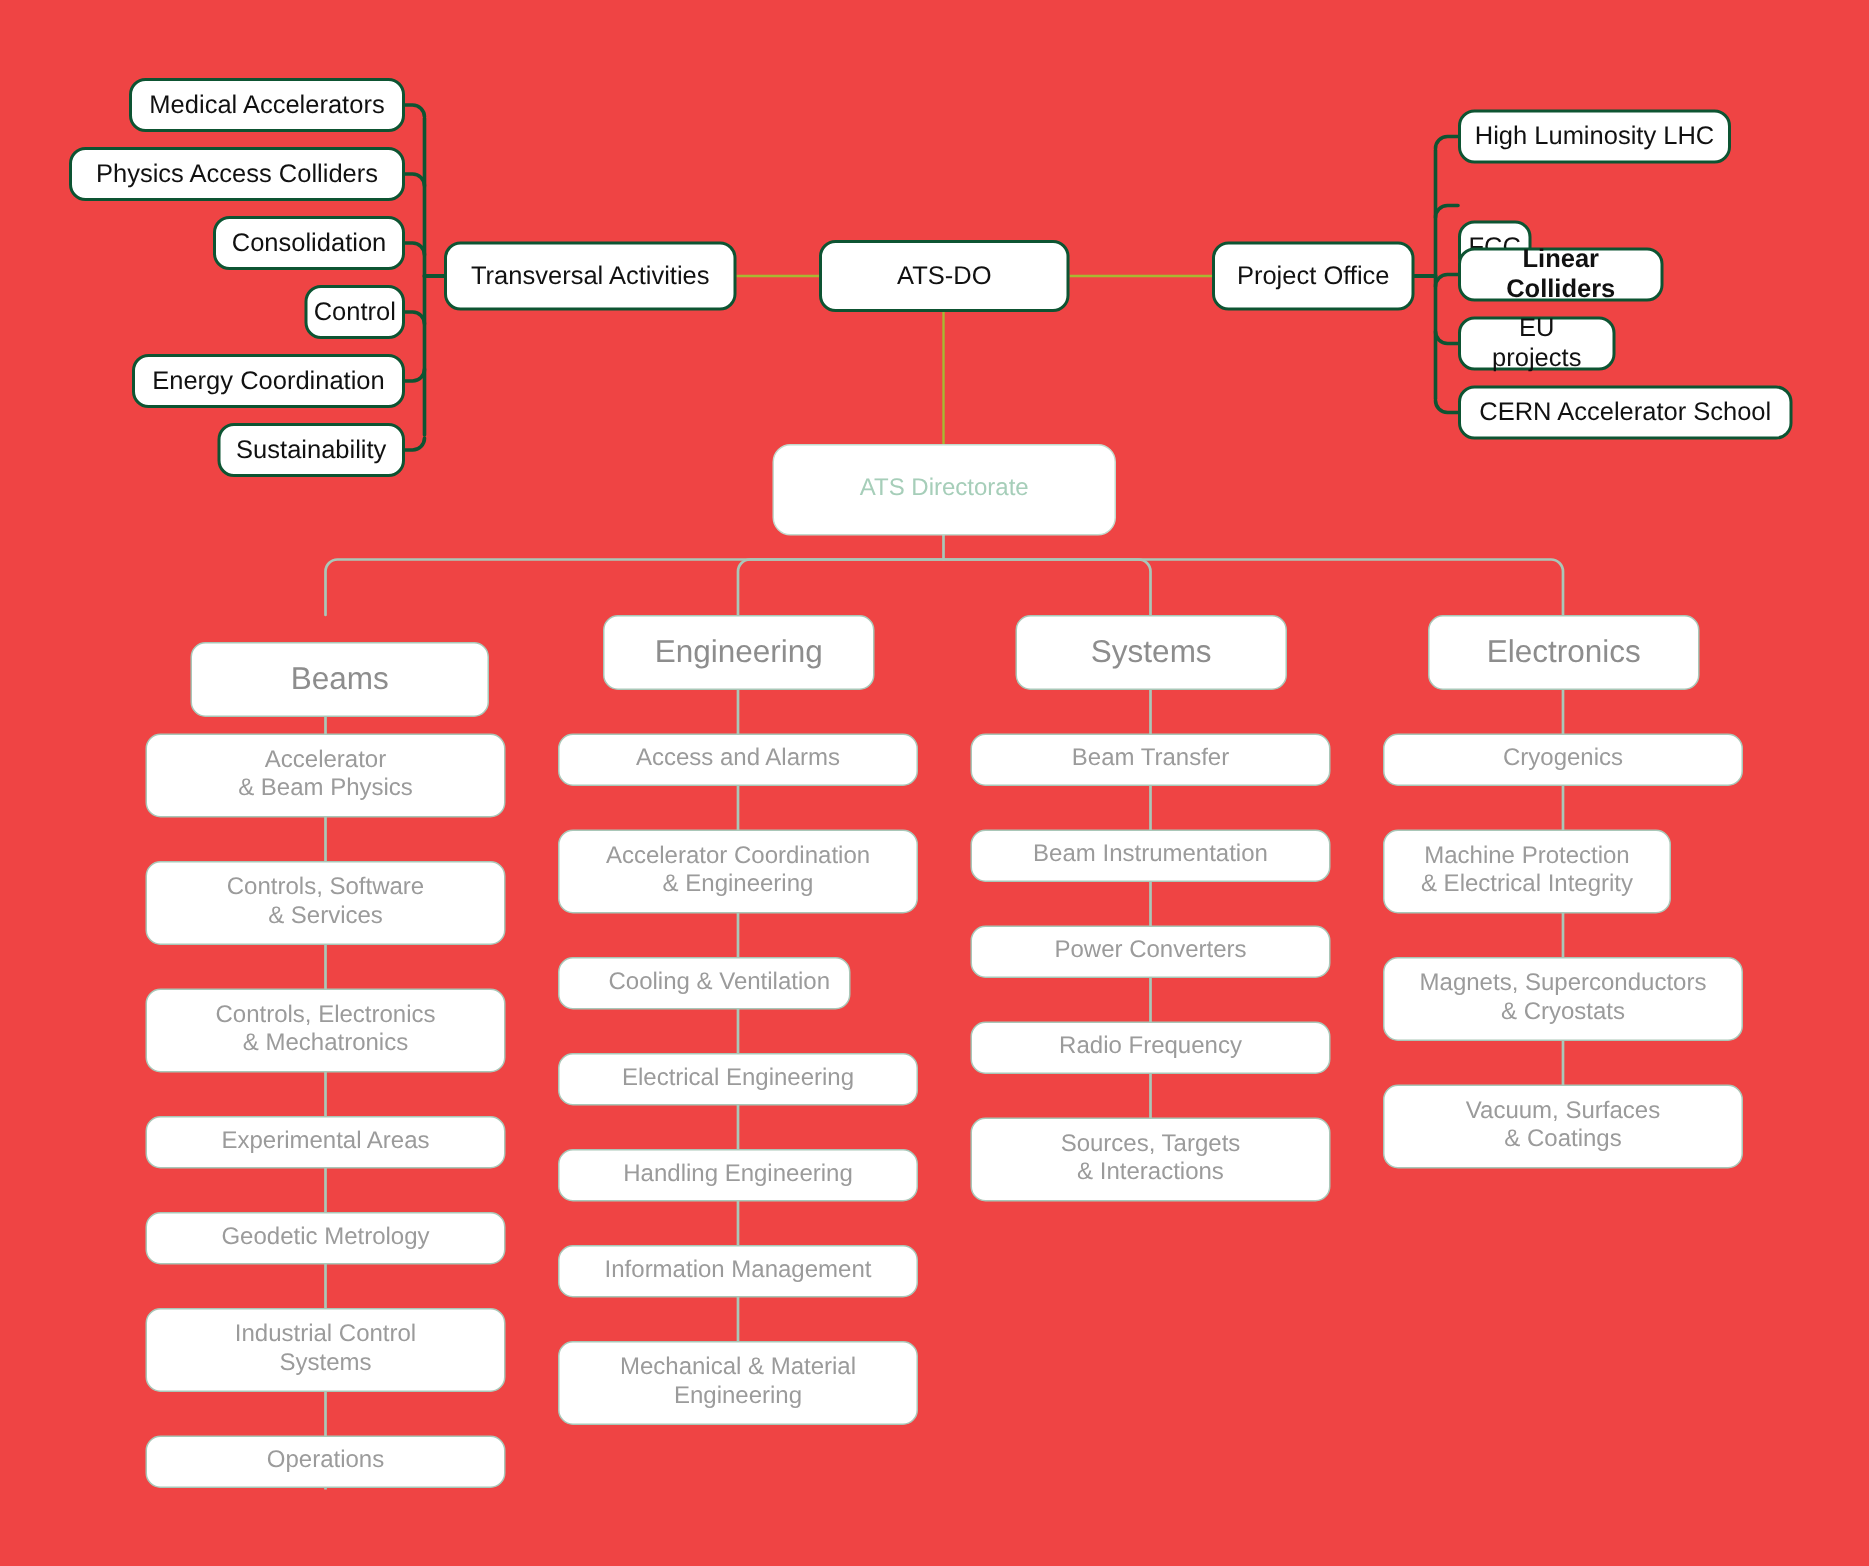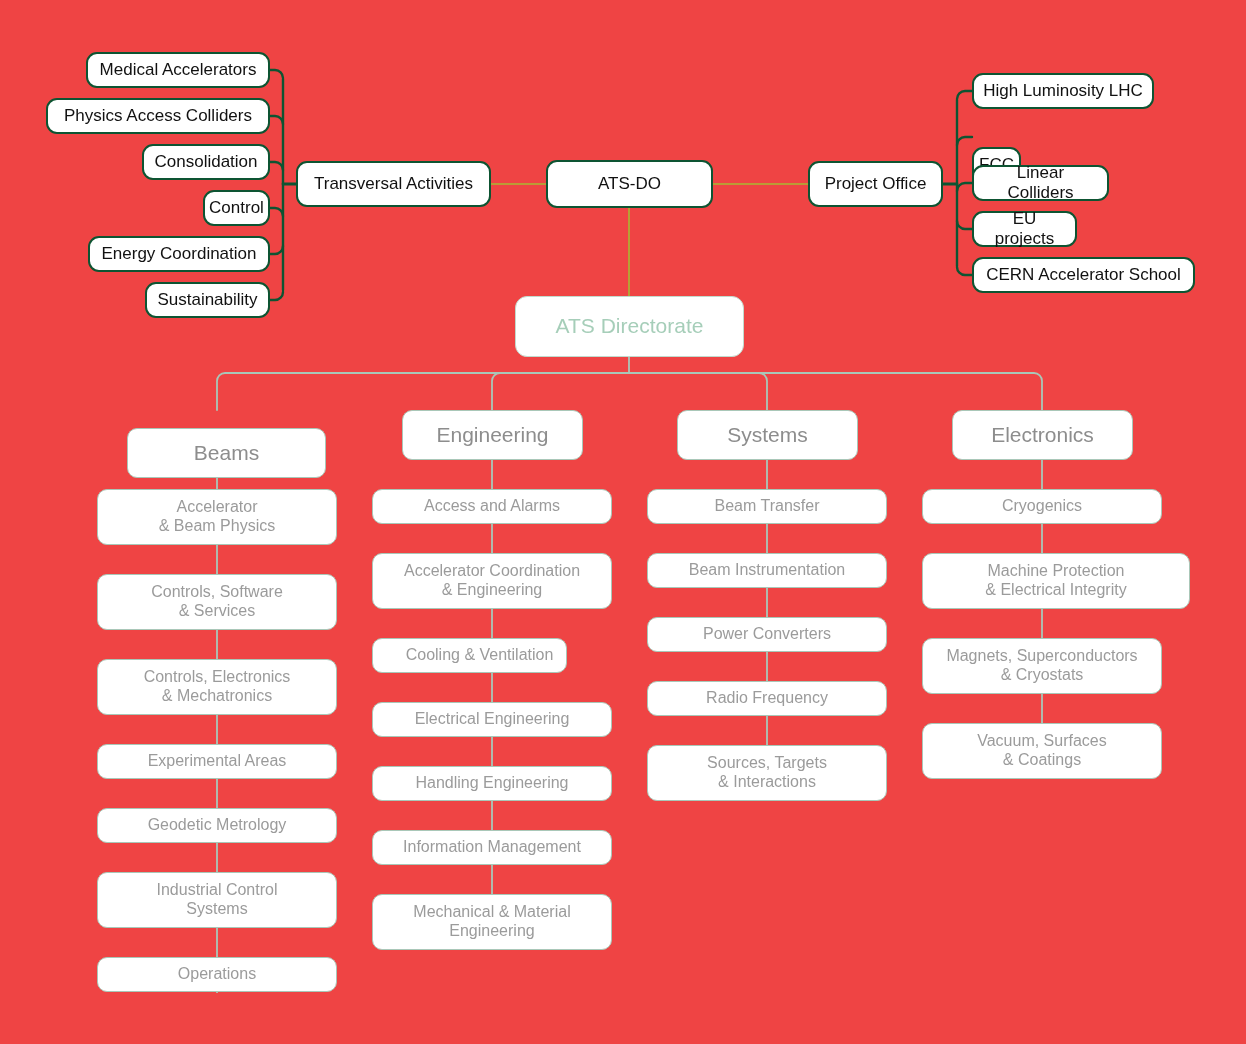--- a/index.html
+++ b/index.html
@@ -47,21 +47,21 @@
     border: 1.6px solid #a9c7b8;
     color: #9b9b9b;
     font-size: 16px;
     border-radius: 10px;
   }
   .node.sage.head {
     font-size: 21px;
     color: #8d8d8d;
   }
   .node.sage.root {
-    font-size: 21px;
+    font-size: 16px;
     color: #a6ceb9;
     border-color: #c2dacd;
     border-radius: 12px;
   }
   .node .lbl {
     display: block;
     white-space: pre-line;
     padding: 0 8px;
   }
 </style>
@@ -148,21 +148,21 @@
   <div class="node dark" style="left:808px; top:161px; width:135px; height:46px;">
     <span class="lbl">Project Office</span>
   </div>
 
   <div class="node dark" style="left:972px; top:73px; width:182px; height:36px;">
     <span class="lbl">High Luminosity LHC</span>
   </div>
   <div class="node dark" style="left:972px; top:119px; width:49px; height:36px;margin-top:28px;">
     <span class="lbl">FCC</span>
   </div>
-  <div class="node dark" style="left:972px; top:165px; width:137px; height:36px;">
+  <div class="node dark" style="left:972px; top:165px; width:137px; height:36px;font-weight:bold;">
     <span class="lbl">Linear Colliders</span>
   </div>
   <div class="node dark" style="left:972px; top:211px; width:105px; height:36px;">
     <span class="lbl">EU projects</span>
   </div>
   <div class="node dark" style="left:972px; top:257px; width:223px; height:36px;">
     <span class="lbl">CERN Accelerator School</span>
   </div>
 
   <div class="node sage root" style="left:515px; top:296px; width:229px; height:61px;">
@@ -245,21 +245,21 @@
     <span class="lbl">Radio Frequency</span>
   </div>
   <div class="node sage" style="left:647px; top:745px; width:240px; height:56px;">
     <span class="lbl">Sources, Targets
 &amp; Interactions</span>
   </div>
 
   <div class="node sage" style="left:922px; top:489px; width:240px; height:35px;">
     <span class="lbl">Cryogenics</span>
   </div>
-  <div class="node sage" style="left:922px; top:553px; width:268px; height:56px;">
+  <div class="node sage" style="left:922px; top:553px; width:192px; height:56px;">
     <span class="lbl">Machine Protection
 &amp; Electrical Integrity</span>
   </div>
   <div class="node sage" style="left:922px; top:638px; width:240px; height:56px;">
     <span class="lbl">Magnets, Superconductors
 &amp; Cryostats</span>
   </div>
   <div class="node sage" style="left:922px; top:723px; width:240px; height:56px;">
     <span class="lbl">Vacuum, Surfaces
 &amp; Coatings</span>

